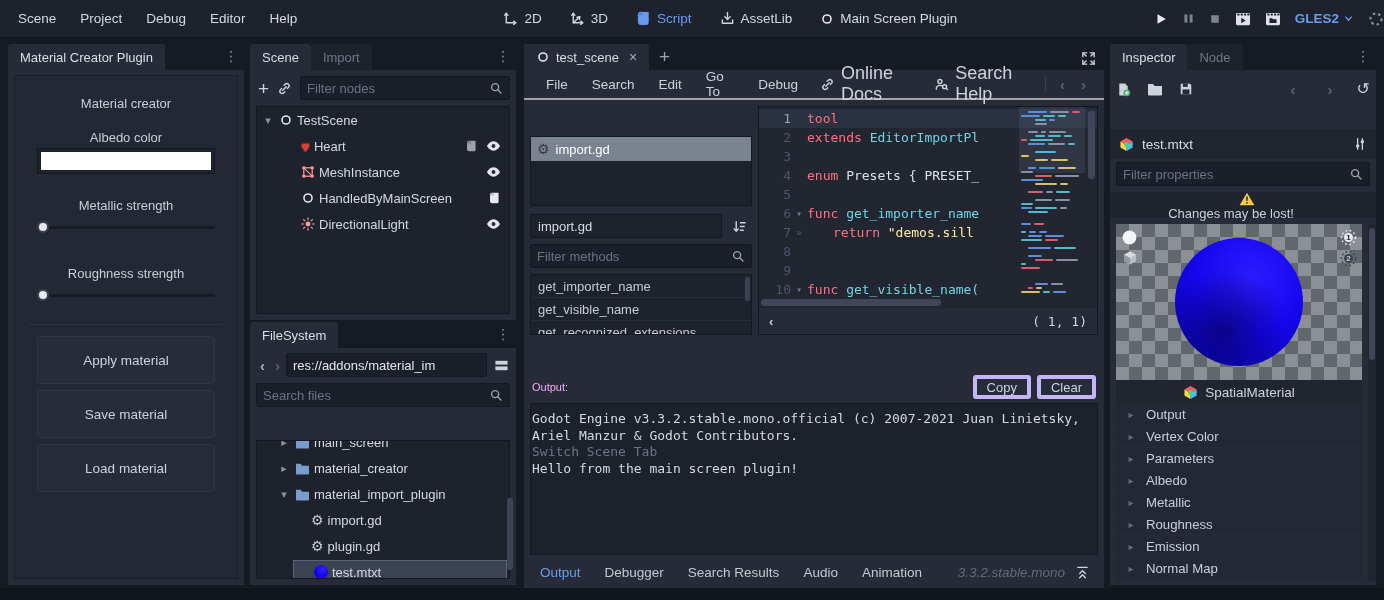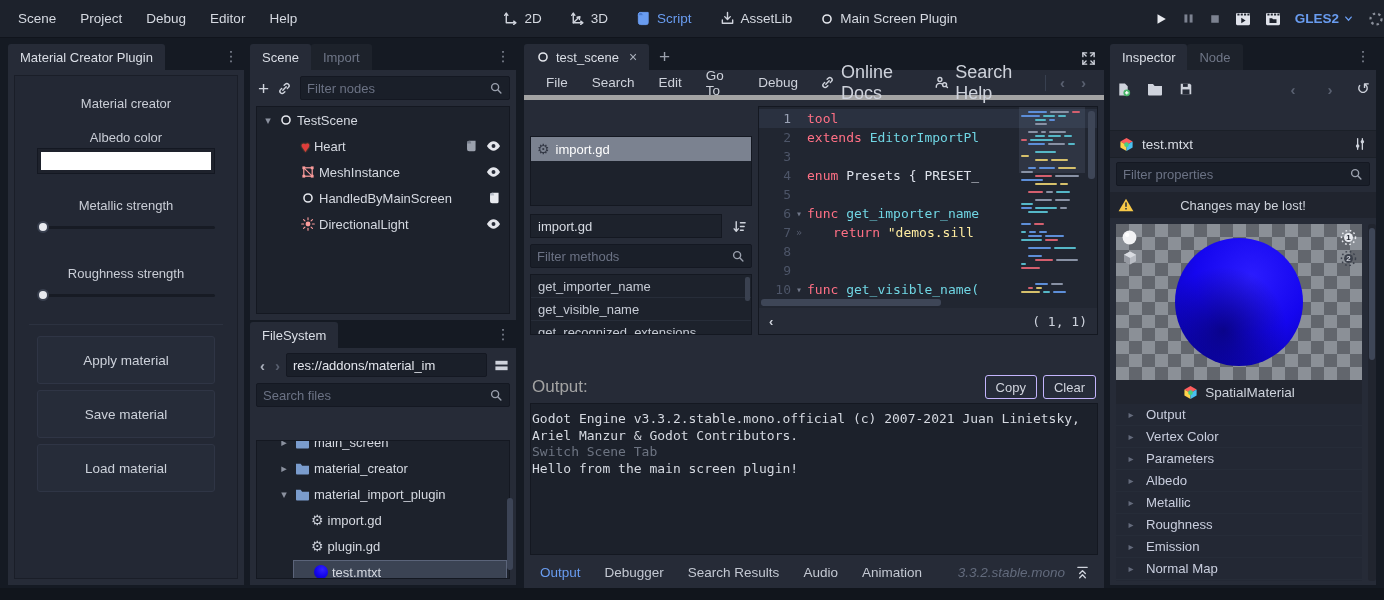--- a/index.html
+++ b/index.html
@@ -61,21 +61,21 @@
   .tr-chev{width:14px;text-align:center;color:#8b919f;font-size:11px;flex:0 0 14px;}
   .tr-sp{flex:1;}
   .tr-trail{display:flex;gap:8px;padding-right:8px;align-items:center;}
   .selband{display:flex;align-items:center;gap:4px;align-self:stretch;flex:1;
     background:#3b4353;border:1px solid #5b647a;margin:1px 2px 1px 0;padding-left:2px;}
 
   
   #sed-tabstrip{position:absolute;left:0;top:0;height:26px;right:0;display:flex;align-items:flex-end;}
   #sed-body{position:absolute;left:0;top:26px;right:0;bottom:0;background:var(--panel);}
   #sed-menubar{position:absolute;left:0;top:0;right:0;height:30px;display:flex;align-items:center;
-    gap:0;padding:0 10px;border-bottom:5px solid #a3a3a3;}
+    gap:0;padding:0 10px;border-bottom:2px solid #a3a3a3;}
   .sed-menu{padding:4px 12px;color:#ced2db;font-size:13.5px;}
   .sed-docs{display:flex;align-items:center;gap:6px;padding:0 10px;color:#ced2db;font-size:18px;}
   .vsep{width:1px;height:16px;background:#384050;margin:0 6px;}
   .navarr{color:#596070;font-size:15px;padding:0 8px;font-weight:bold;}
 
   #script-panel{position:absolute;left:6px;top:36px;width:222px;bottom:253px;}
   #scripts-list{position:absolute;left:0;right:0;top:30px;height:70px;background:var(--box);border:1px solid #141821;}
   .slrow{height:24px;display:flex;align-items:center;gap:6px;padding:0 6px;font-size:13px;}
   .slrow.sel{background:#7b8290;color:#ffffff;}
   .slrow.sel .gearglyph{color:#343946;}
@@ -111,43 +111,43 @@
   #code-vscroll{position:absolute;right:1px;top:2px;width:9px;bottom:36px;}
   #code-vthumb{position:absolute;left:1px;top:2px;width:7px;height:68px;background:#3e4657;border-radius:3px;}
   #code-hscroll{position:absolute;left:2px;right:90px;bottom:28px;height:7px;}
   #code-hthumb{position:absolute;left:0;top:0;width:180px;height:7px;background:#3e4657;border-radius:3px;}
   #code-status{position:absolute;left:0;right:0;bottom:0;height:26px;background:var(--panel);
     display:flex;align-items:center;font-family:"Liberation Sans",sans-serif;}
   #code-status .back{padding:0 10px;color:#cfd3dc;font-weight:bold;}
   #cursor-pos{margin-left:auto;padding-right:10px;color:#ced3dd;font-family:"DejaVu Sans Mono",monospace;}
 
   #out-header{position:absolute;left:0;right:0;top:301px;height:32px;display:flex;align-items:center;padding:0 8px;}
-  #out-title{color:#a3a3a3;font-size:17px;}
-  .obtn{height:24px;padding:0 10px;background:#262c39;border:1px solid #c4b5fd;border-radius:3px;
+  #out-title{color:#f0abfc;font-size:11px;}
+  .obtn{height:24px;padding:0 10px;background:#262c39;border:4px solid #c4b5fd;border-radius:3px;
     color:#d0d4dd;display:flex;align-items:center;margin-left:6px;}
   #out-console{position:absolute;left:6px;right:6px;top:333px;bottom:33px;background:var(--conbg);
     border:1px solid #141821;padding:7px 1px;font-family:"DejaVu Sans Mono",monospace;font-size:13px;
     line-height:16.5px;color:#d5d9e1;overflow:hidden;}
   .con-line.dim{color:#6d7482;}
   #sed-bottombar{position:absolute;left:0;right:0;bottom:2px;height:28px;display:flex;align-items:center;
     gap:0;padding:0 4px;}
   .bb-item{padding:4px 12px;color:#c3c8d2;font-size:13.5px;}
   .bb-item.active{color:var(--blue);}
   #bb-version{margin-left:auto;color:#626a7c;font-size:13.5px;font-style:italic;}
   #bb-collapse{padding:0 10px;color:#9aa0ad;}
 
   
   #insp-toolbar{position:absolute;left:6px;right:6px;top:6px;height:26px;display:flex;align-items:center;gap:16px;}
   #insp-toolbar .gap{flex:1;}
   #insp-obj{position:absolute;left:0;right:0;top:60px;height:28px;background:#21252f;
     border-top:1px solid #1b2028;border-bottom:1px solid #1b2028;display:flex;align-items:center;
     gap:8px;padding:0 9px;color:#d8dce4;font-size:13.5px;}
   #insp-filter{position:absolute;left:6px;right:6px;top:92px;}
   #insp-warn{position:absolute;left:0;right:0;top:122px;height:26px;background:#20242e;
-    display:flex;align-items:center;color:#cdd2db;}
+    display:flex;align-items:center;color:#cdd2db;flex-direction:column;}
   #insp-warn .wtxt{flex:1;text-align:center;padding-right:24px;}
   #insp-scroll{position:absolute;left:6px;right:14px;top:154px;bottom:4px;}
   #preview{position:absolute;left:0;right:0;top:0;height:156px;
     background-color:#62666d;
     background-image:linear-gradient(45deg,#8b9097 25%,transparent 25%,transparent 75%,#8b9097 75%),
                      linear-gradient(45deg,#8b9097 25%,transparent 25%,transparent 75%,#8b9097 75%);
     background-size:26px 26px;background-position:0 0,13px 13px;overflow:hidden;}
   #sphere{position:absolute;left:50%;top:50%;width:128px;height:128px;margin:-64px 0 0 -64px;border-radius:50%;
     background:radial-gradient(circle at 38% 72%, rgba(2,2,60,.55), rgba(0,0,0,0) 52%),
                radial-gradient(circle at 60% 30%, #2b1cff 0%, #1506ef 48%, #0d03c0 78%, #0a02a0 100%);}

